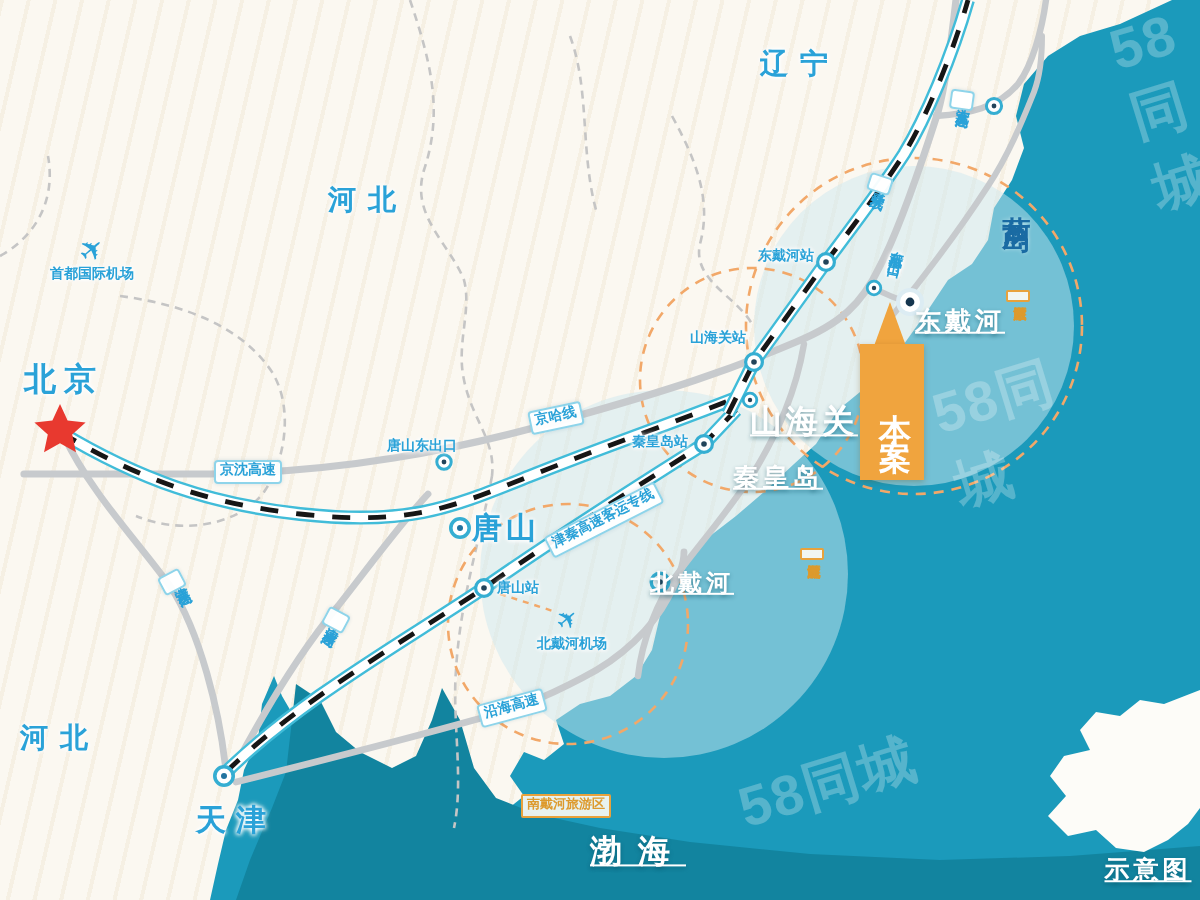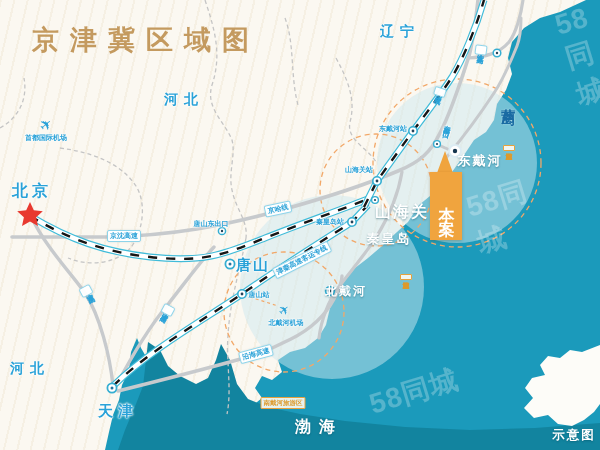--- a/index.html
+++ b/index.html
@@ -8,21 +8,21 @@
     font-family:"Liberation Sans","DejaVu Sans",sans-serif;
     background:
       repeating-linear-gradient(103deg, rgba(232,219,192,.28) 0 2px, rgba(0,0,0,0) 2px 13px),
       #fbf8f1;
   }
   .map svg{position:absolute;left:0;top:0;}
   .lbl{position:absolute; white-space:nowrap; transform:translate(-50%,-50%); line-height:1.1;}
   .blue{color:#2aa2d8; font-weight:bold;
         text-shadow:0 0 2px #fff,0 0 2px #fff,0 0 3px #fff;}
   .darkblue{color:#1a6ba3; font-weight:bold; text-shadow:0 0 2px rgba(255,255,255,.4);}
-  .white{color:#fff; font-weight:bold; text-shadow:0 1px 2px rgba(0,70,90,.45);}
+  .white{color:#fff; font-weight:bold; text-shadow:0 1px 2px rgba(0,70,90,.45);text-decoration:underline;}
   .tiny{font-size:7px; letter-spacing:0;}
   .vert{writing-mode:vertical-rl; text-orientation:upright; letter-spacing:2px;}
   .route-box{background:rgba(255,255,255,.95); border:1px solid #8ed4ea; border-radius:2px;
              color:#2aa2d8; font-size:7px; font-weight:bold; padding:1px 2px; line-height:8px;
              box-shadow:0 0 2px rgba(0,80,120,.15);}
   .route-box.vert{padding:2px 1px; letter-spacing:1px;}
   .ta-box{border:1px solid #e8a23c; background:rgba(255,252,245,.9); color:#dd9a2d;
           font-size:6.5px; font-weight:bold; padding:1px 2px; line-height:8px; border-radius:1px;}
   .ta-box.vert{padding:2px 1px; letter-spacing:0;}
   .title{position:absolute; left:32px; top:22px; font-size:27px; font-weight:bold;
@@ -147,21 +147,20 @@
       </g>
       <g>
         <circle cx="455" cy="151" r="6" fill="#fff" stroke="#dcecf3" stroke-width="2"></circle>
           <circle cx="455" cy="151" r="2.2" fill="#15354e"></circle>
       </g>
     </g>
 
     <path fill="#e8392f" d="M30,202 L33.8,210.2 L42.8,211.2 L36.1,217.3 L38,226.1 L30,221.6 L22,226.1 L23.9,217.3 L17.2,211.2 L26.2,210.2 Z"></path>
   </svg>
 
-  <div class="title">京津冀区域图</div>
 
   <div class="lbl blue" style="left:184px;top:100px;font-size:14px;letter-spacing:6px;">河北</div>
   <div class="lbl blue" style="left:30px;top:369px;font-size:14px;letter-spacing:6px;">河北</div>
   <div class="lbl blue" style="left:400px;top:32px;font-size:14px;letter-spacing:6px;">辽宁</div>
 
   <div class="lbl blue" style="left:32px;top:191px;font-size:16px;letter-spacing:4px;text-align:center;">北京</div>
   <div class="lbl blue" style="left:118px;top:411px;font-size:15px;letter-spacing:5px;">天津</div>
   <div class="lbl blue" style="left:253px;top:265px;font-size:15px;letter-spacing:2px;">唐山</div>
   <div class="lbl white" style="left:389px;top:239px;font-size:13px;letter-spacing:2px;">秦皇岛</div>
   <div class="lbl white" style="left:402px;top:212px;font-size:16px;letter-spacing:2px;">山海关</div>

